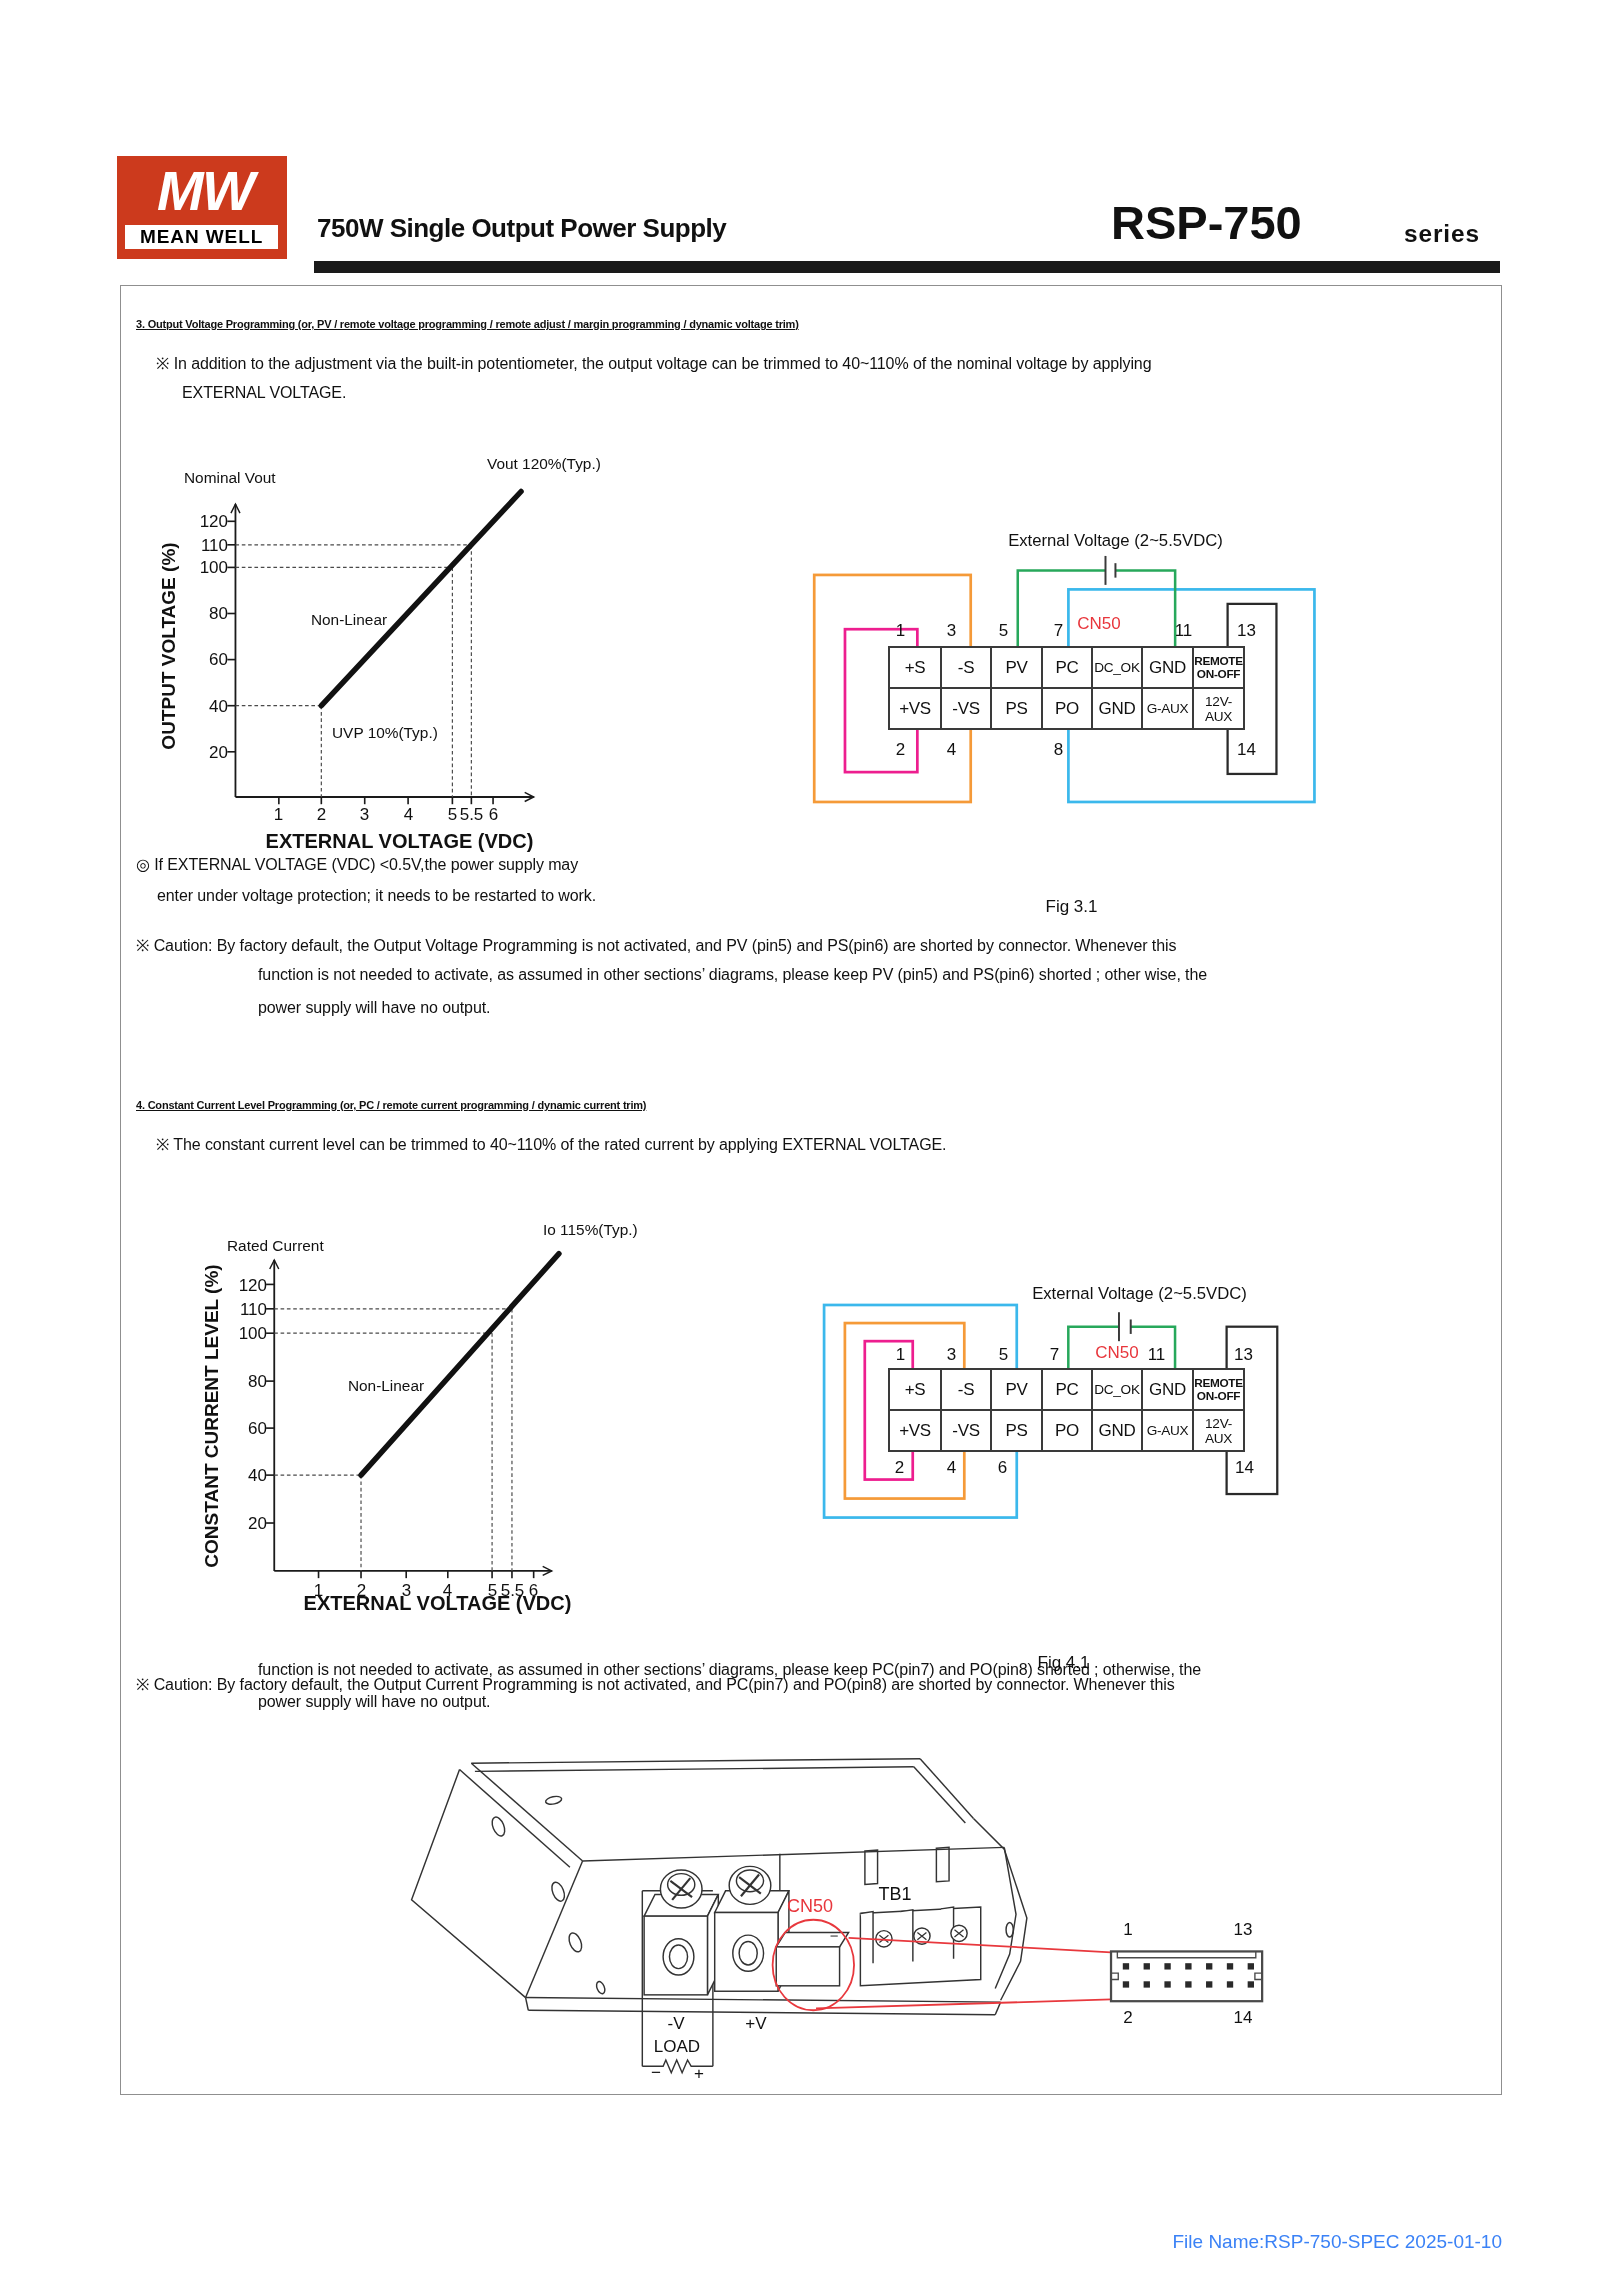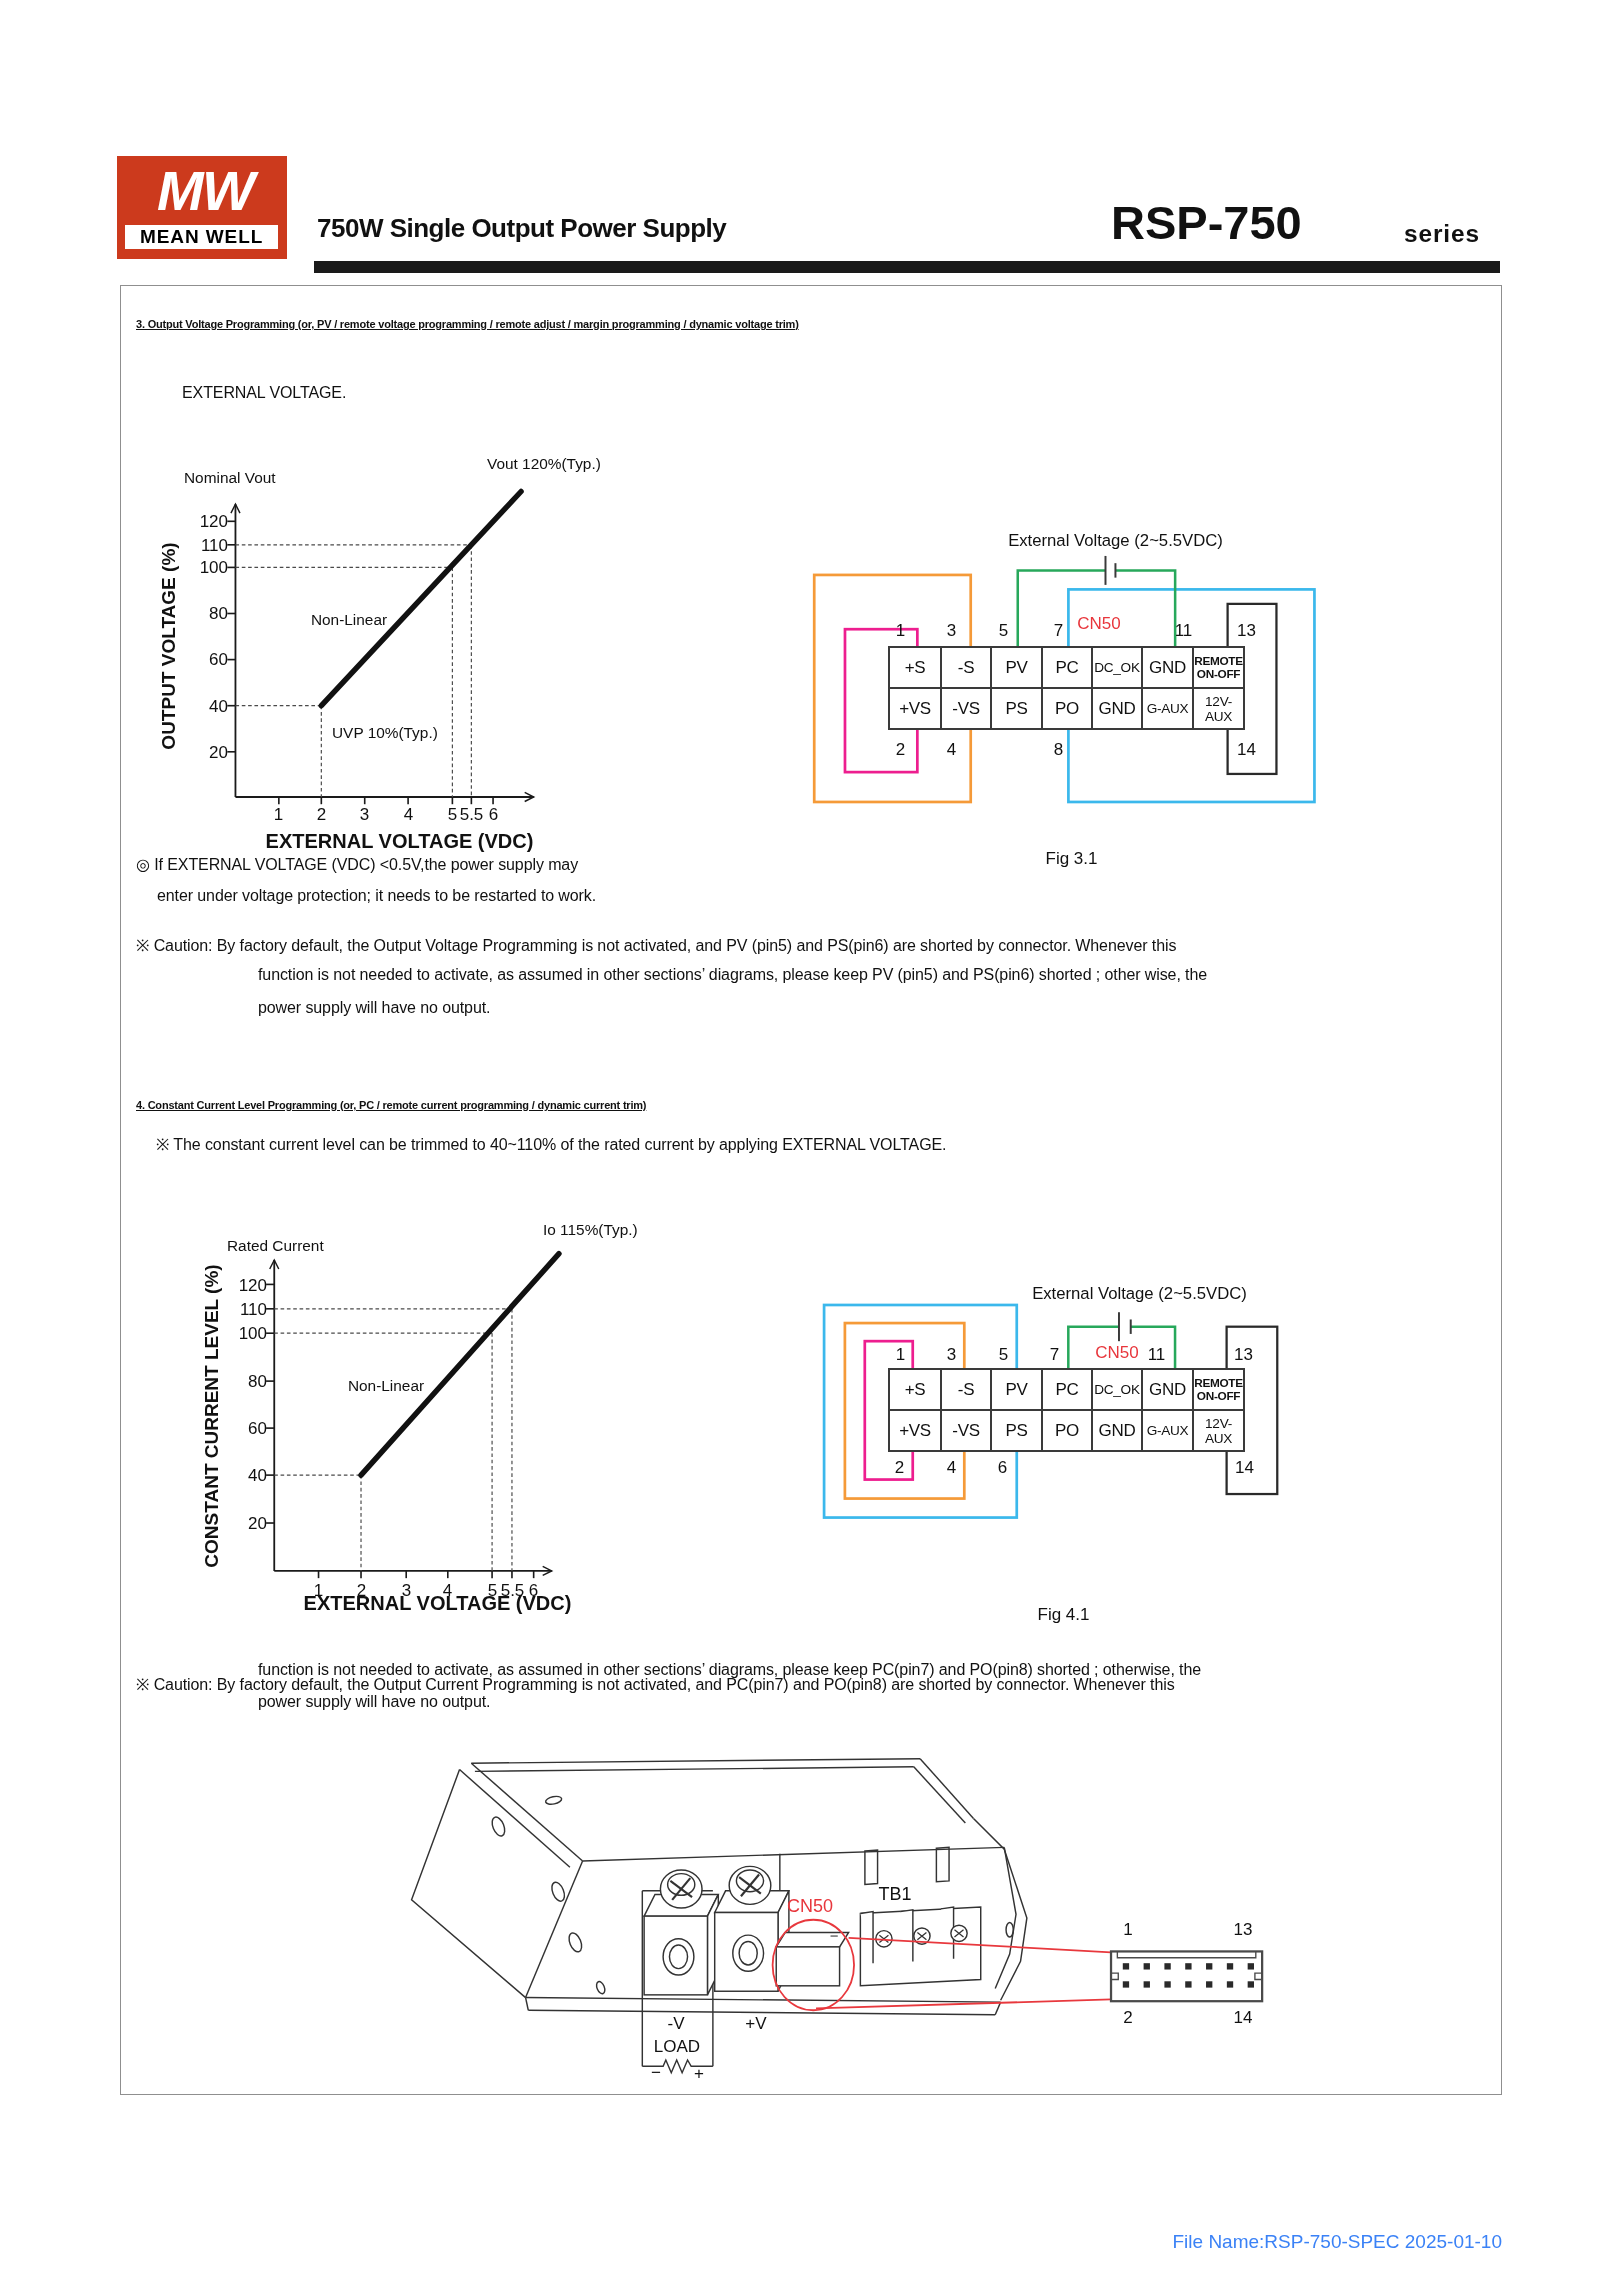--- a/index.html
+++ b/index.html
@@ -33,21 +33,21 @@
   
   .pin-table{position:absolute;display:grid;
              grid-template-columns:52px 50px 51px 50px 50px 51px 51px;
              grid-auto-rows:41px;background:#fff;border:1.8px solid #3a3a3a;}
   .pin-cell{border:0.9px solid #3a3a3a;display:flex;align-items:center;justify-content:center;
             font-size:17px;background:#fff;text-align:center;letter-spacing:-0.3px;}
   .pin-cell.small{font-size:11.8px;line-height:1.08;font-weight:bold;white-space:normal;padding:0 5px;}
   .pin-cell.mid{font-size:13.6px;}
   .pin-num{position:absolute;width:27px;text-align:center;font-size:17px;}
   .cn50{position:absolute;width:72px;text-align:center;font-size:17px;color:#e8363c;}
-  .fig-cap{position:absolute;width:109px;text-align:center;font-size:17px;}
+  .fig-cap{position:absolute;width:109px;text-align:center;font-size:17px;margin-top:48px;}
   .ext-lab{position:absolute;width:253px;text-align:center;font-size:16.7px;white-space:nowrap;}
   
   .mech-lab{position:absolute;text-align:center;font-size:17px;white-space:nowrap;}
   .footer{position:absolute;left:995px;top:2231px;width:507px;text-align:right;
           font-size:19px;color:#3b82f6;}
   svg{position:absolute;overflow:visible;}
 </style>
 </head>
 <body>
 
@@ -60,20 +60,21 @@
     </div>
   </div>
   <div class="doc-title">750W Single Output Power Supply</div>
   <div class="series-big">RSP-750</div>
   <div class="series-suffix">series</div>
   <div class="header-bar"></div>
 
   <div class="content-border"></div>
 
   <div class="h-sec" style="left:136px;top:318px;">3. Output Voltage Programming (or, PV / remote voltage programming / remote adjust / margin programming / dynamic voltage trim)</div>
+  <div class="txt" style="left:156px;top:352px;">※ In addition to the adjustment via the built-in potentiometer, the output voltage can be trimmed to 40~110% of the nominal voltage by applying</div>
   <div class="txt" style="left:182px;top:384px;">EXTERNAL VOLTAGE.</div>
 
   <svg class="abs" style="left:127px;top:457px;" width="470" height="407" viewBox="0 0 520 450">
     <g stroke="#1a1a1a" stroke-width="2" fill="none">
       <path d="M120,376 L120,52"></path>
       <path d="M115,62 L120,52 L125,62" stroke-width="1.6"></path>
       <path d="M120,376 L450,376"></path>
       <path d="M440,371 L450,376 L440,381" stroke-width="1.6"></path>
       <g stroke-width="1.8">
         <path d="M111,71 H120"></path>

